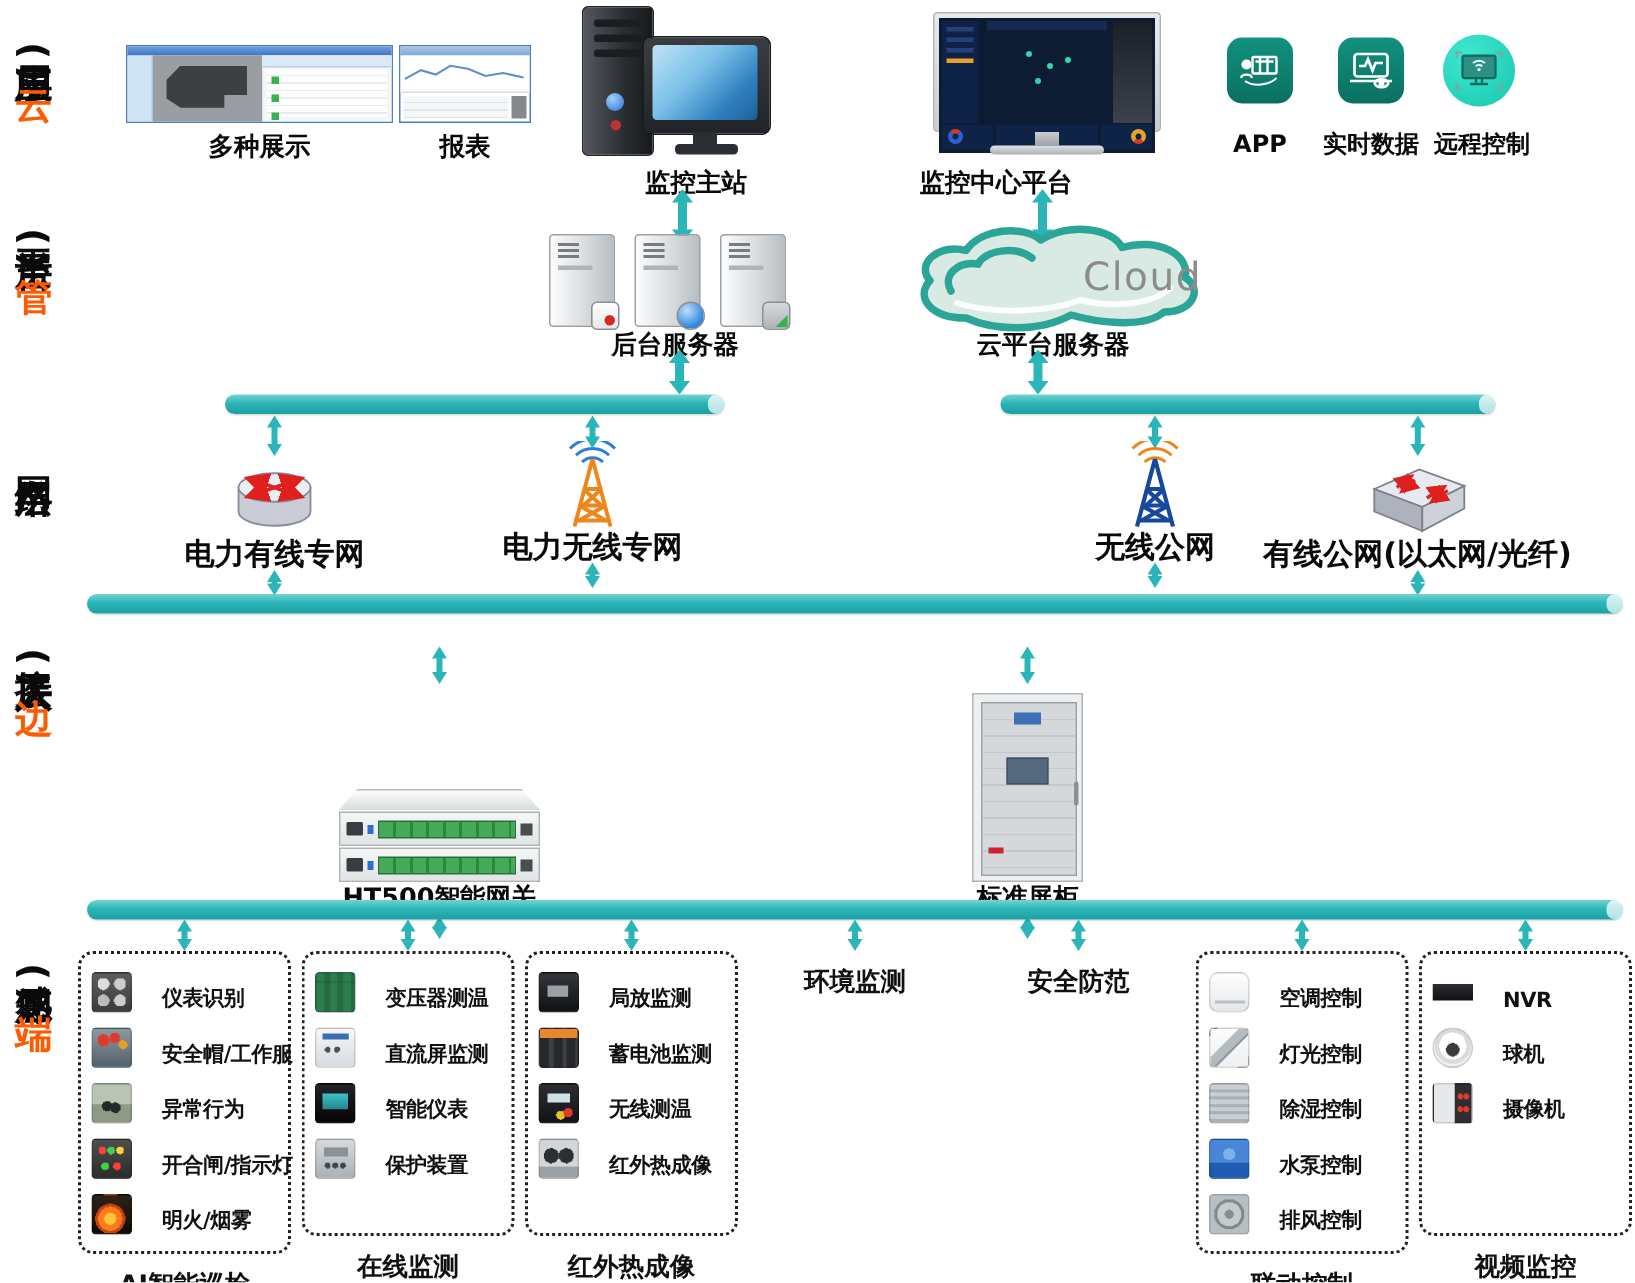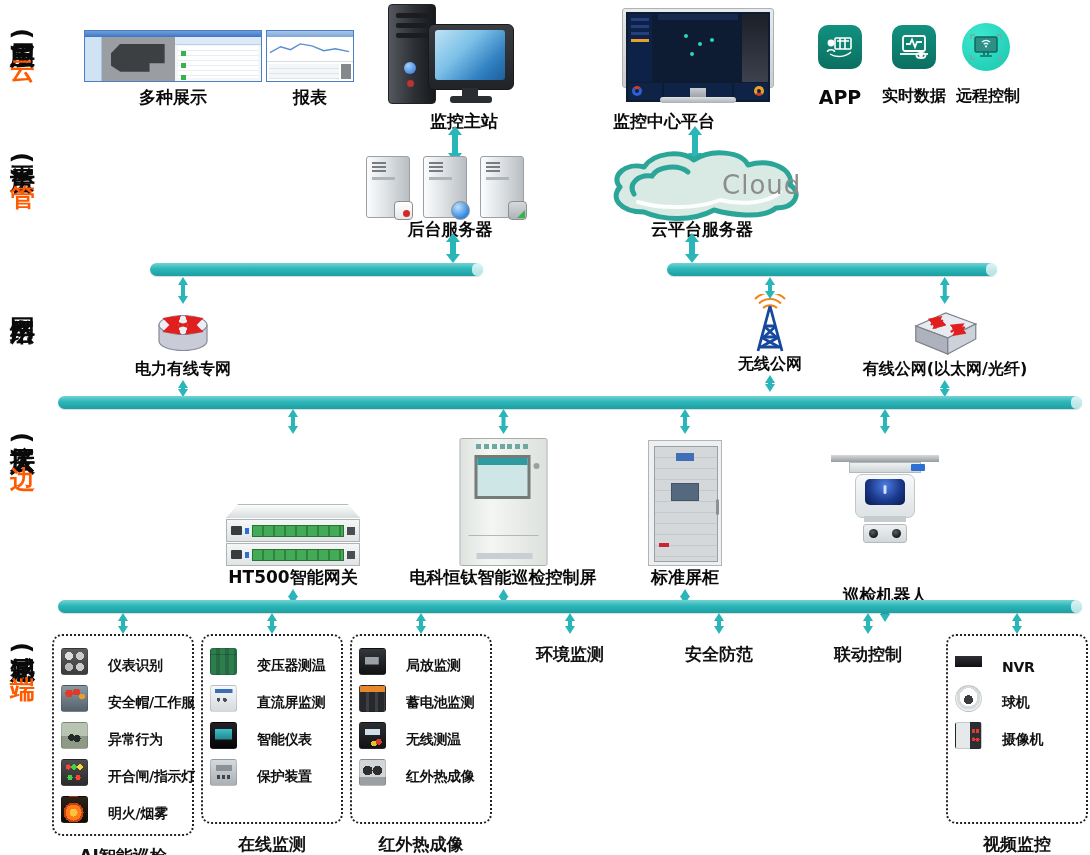--- a/index.html
+++ b/index.html
@@ -108,22 +108,22 @@
     border-left:8px solid transparent;border-bottom:8px solid #37b34a;}
 
   
   .cloudwrap{position:absolute;left:604px;top:150px;width:196px;height:74px;}
   .cloudtext{position:absolute;left:118px;top:20px;font-size:26px;color:#8c8c8c;letter-spacing:1px;font-weight:400;}
 
   
   .ncol,.acol{position:absolute;display:flex;flex-direction:column;align-items:center;transform:translateX(-50%);}
   .ncol{top:277px;}
   .ncol .nicon{height:54px;display:flex;align-items:flex-end;}
-  .ncol .lbl{height:22px;line-height:22px;font-size:16px;}
-  .acol{top:409px;}
+  .ncol .lbl{height:22px;line-height:22px;font-size:20px;}
+  .acol{top:431px;}
   .acol .img{height:132px;display:flex;align-items:flex-end;justify-content:center;}
   .acol .lbl{height:23px;line-height:23px;}
 
   
   .ht500{width:134px;}
   .ht-lid{height:13px;background:linear-gradient(#fcfdfd,#dcе0e1,#d8dcdd);background:linear-gradient(#fcfdfd,#d8dcdd);
     border:1px solid #b5babc;border-bottom:none;clip-path:polygon(9% 0,91% 0,100% 100%,0 100%);}
   .ht-unit{height:23px;background:linear-gradient(#f5f7f7,#e0e4e4);border:1px solid #aeb4b6;margin-top:1px;
     display:flex;align-items:center;gap:3px;padding:0 4px;box-sizing:border-box;}
   .ht-port{width:11px;height:9px;background:#3a3d40;border-radius:1px;}
@@ -388,21 +388,21 @@
       <g fill="none">
         <rect x="9" y="10" width="22" height="15" rx="1.5" fill="#2f8f84" stroke="#0b6b60" stroke-width="1.5"></rect>
         <path d="M16 15a6 6 0 0 1 8 0" stroke="#dff" stroke-width="1.4"></path>
         <path d="M17.8 17.2a3.4 3.4 0 0 1 4.4 0" stroke="#dff" stroke-width="1.4"></path>
         <circle cx="20" cy="19.4" r="1.1" fill="#dff"></circle>
         <path d="M18 25v3M22 25v3M14 29h12" stroke="#0b6b60" stroke-width="1.6"></path>
         <path d="M5 12v-4h4M35 12v-4h-4M5 28v4h4M35 28v4h-4" stroke="#7aa8a0" stroke-width="1.4"></path>
       </g>
     </svg>
   </div>
-  <div class="lbl" style="position:absolute;left:808px;width:64px;top:86px;font-size:19px">APP</div>
+  <div class="lbl" style="position:absolute;left:808px;width:64px;top:86px;font-size:16px">APP</div>
   <div class="lbl" style="position:absolute;left:878px;width:72px;top:86px;font-size:16px">实时数据</div>
   <div class="lbl" style="position:absolute;left:952px;width:72px;top:86px;font-size:16px">远程控制</div>
 
   <div class="dar" style="left:455px;top:126px;height:36px">
       <i class="sh"></i>
     </div>
   <div class="dar" style="left:695px;top:126px;height:36px">
       <i class="sh"></i>
     </div>
 
@@ -459,20 +459,43 @@
           <line x1="29" y1="19" x2="45" y2="24.5" marker-end="url(#ah)"></line>
         </g>
       </svg>
     </div>
     <div class="lbl">电力有线专网</div>
     <div class="dar sm flow" style="height:17px;width:16px">
         <i class="sh"></i>
       </div>
   </div>
 
+  <div class="ncol" style="left:395px">
+    <div class="dar sm flow" style="height:22px;width:16px">
+        <i class="sh"></i>
+      </div>
+    <div class="nicon">
+      <svg width="48" height="59" viewBox="0 0 48 59">
+        <g stroke="#2a7de0" stroke-width="2" fill="none">
+          <path d="M17 14 a10 10 0 0 1 14 0"></path>
+            <path d="M13 9.5 a15.5 15.5 0 0 1 22 0"></path>
+            <path d="M9 5 a21 21 0 0 1 30 0"></path>
+        </g>
+        <g stroke="#f08519" stroke-width="2.6" fill="none">
+          <path d="M24 12 L12 57 M24 12 L36 57"></path>
+          <path d="M18 32 L30 32 M15 43 L33 43 M12 53 L36 53"></path>
+          <path d="M18 32 L30 43 M30 32 L18 43 M15 43 L33 53 M33 43 L15 53"></path>
+        </g>
+      </svg>
+    </div>
+    <div class="lbl">电力无线专网</div>
+    <div class="dar sm flow" style="height:17px;width:16px">
+        <i class="sh"></i>
+      </div>
+  </div>
 
   <div class="ncol" style="left:770px">
     <div class="dar sm flow" style="height:22px;width:16px">
         <i class="sh"></i>
       </div>
     <div class="nicon">
       <svg width="48" height="59" viewBox="0 0 48 59">
         <g stroke="#f08519" stroke-width="2" fill="none">
           <path d="M17 14 a10 10 0 0 1 14 0"></path>
             <path d="M13 9.5 a15.5 15.5 0 0 1 22 0"></path>
@@ -541,80 +564,40 @@
             <span class="ht-eth"></span>
           </div>
       </div>
     </div>
     <div class="lbl">HT500智能网关</div>
     <div class="dar sm flow" style="height:15px;width:16px">
         <i class="sh"></i>
       </div>
   </div>
 
-  <div class="acol" style="left:503px">
-    <div class="dar sm flow" style="height:25px;width:16px">
-        <i class="sh"></i>
-      </div>
-    <div class="img">
-      <div class="ctl">
-        <div class="ttl"></div>
-        <div class="scr">
-            <i></i>
-          </div>
-        <div class="knob"></div>
-          <div class="seam"></div>
-          <div class="strip"></div>
-      </div>
-    </div>
-    <div class="lbl">电科恒钛智能巡检控制屏</div>
-    <div class="dar sm flow" style="height:15px;width:16px">
-        <i class="sh"></i>
-      </div>
-  </div>
 
   <div class="acol" style="left:685px">
     <div class="dar sm flow" style="height:25px;width:16px">
         <i class="sh"></i>
       </div>
     <div class="img">
       <div class="cab">
         <div class="door"></div>
         <div class="logo"></div>
           <div class="win"></div>
           <div class="hdl"></div>
           <div class="led"></div>
       </div>
     </div>
     <div class="lbl">标准屏柜</div>
     <div class="dar sm flow" style="height:15px;width:16px">
         <i class="sh"></i>
       </div>
   </div>
 
-  <div class="acol" style="left:885px">
-    <div class="dar sm flow" style="height:25px;width:16px">
-        <i class="sh"></i>
-      </div>
-    <div class="img" style="align-items:flex-start;padding-top:18px">
-      <div class="robot">
-        <div class="rail"></div>
-          <div class="mount"></div>
-          <div class="mlogo"></div>
-        <div class="body"></div>
-          <div class="face"></div>
-        <div class="collar"></div>
-          <div class="cam"></div>
-      </div>
-    </div>
-    <div class="lbl">巡检机器人</div>
-    <div class="dar sm flow" style="height:15px;width:16px">
-        <i class="sh"></i>
-      </div>
-  </div>
 
   <div class="bus" style="left:58px;top:600px;width:1024px"></div>
 
   <div class="prow">
     <div class="pcol">
       <div class="dar sm flow" style="height:21px;width:16px">
           <i class="sh"></i>
         </div>
       <div class="pbox">
         <div class="items">
@@ -708,20 +691,44 @@
       <div class="dar sm flow" style="height:21px;width:16px">
           <i class="sh"></i>
         </div>
       <div class="cap">安全防范</div>
     </div>
 
     <div class="pcol">
       <div class="dar sm flow" style="height:21px;width:16px">
           <i class="sh"></i>
         </div>
+      <div class="pbox">
+        <div class="items">
+            <div class="p-item">
+              <div class="thumb ic-ac-control"></div>
+              <div class="p-label">空调控制</div>
+            </div>
+            <div class="p-item">
+              <div class="thumb ic-light-control"></div>
+              <div class="p-label">灯光控制</div>
+            </div>
+            <div class="p-item">
+              <div class="thumb ic-dehumidifier-control"></div>
+              <div class="p-label">除湿控制</div>
+            </div>
+            <div class="p-item">
+              <div class="thumb ic-pump-control"></div>
+              <div class="p-label">水泵控制</div>
+            </div>
+            <div class="p-item">
+              <div class="thumb ic-exhaust-fan-control"></div>
+              <div class="p-label">排风控制</div>
+            </div>
+          </div>
+      </div>
       <div class="cap">联动控制</div>
     </div>
 
     <div class="pcol">
       <div class="dar sm flow" style="height:21px;width:16px">
           <i class="sh"></i>
         </div>
       <div class="pbox">
         <div class="items">
             <div class="p-item">

